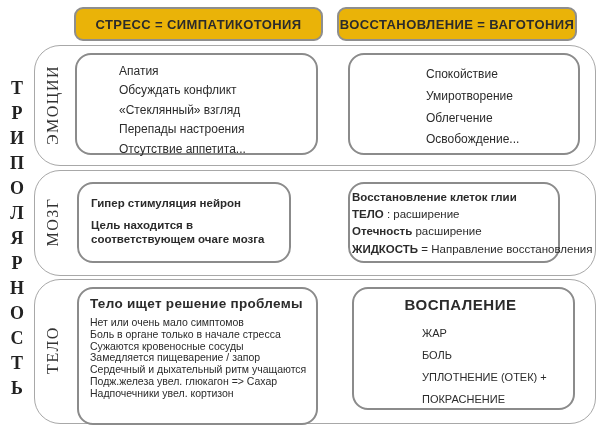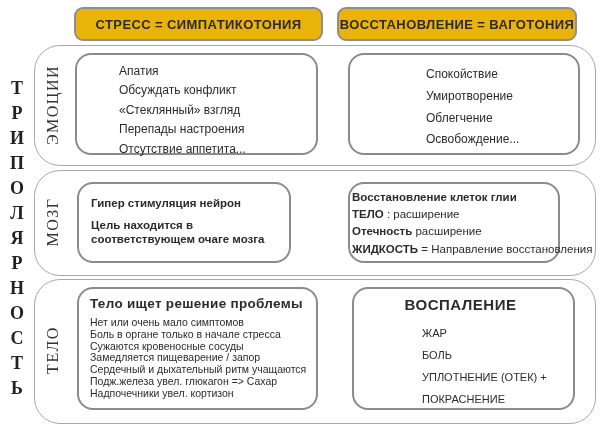--- a/index.html
+++ b/index.html
@@ -41,21 +41,21 @@
   }
   
   .box{
     position:absolute;background:#fff;border:2px solid #8b8b8b;border-radius:16px;
     box-sizing:border-box;
   }
   .b1l{left:75px;top:53px;width:243px;height:102px;padding:7px 6px 0 42px;}
   .b1r{left:348px;top:53px;width:232px;height:102px;padding:9px 6px 0 76px;}
   .b2l{left:77px;top:182px;width:214px;height:81px;padding:12px 10px 0 12px;}
   .b2r{left:348px;top:182px;width:212px;height:81px;padding:5px 6px 0 2px;}
-  .b3l{left:77px;top:287px;width:241px;height:123px;padding:7px 6px 10px 11px;}
+  .b3l{left:77px;top:287px;width:241px;height:138px;padding:7px 6px 10px 11px;}
   .b3r{left:352px;top:287px;width:223px;height:123px;padding:7px 6px 8px 0;}
   .b1l .it{font-size:12px;line-height:19.4px;white-space:nowrap;}
   .b1r .it{font-size:12px;line-height:21.8px;white-space:nowrap;}
   .b2l .para{font-size:11.5px;font-weight:bold;line-height:14.5px;margin-bottom:7px;}
   .b2r .line{font-size:11.5px;line-height:17.2px;white-space:nowrap;}
   .b2r .line b{font-weight:bold;}
   .b3l .title{font-size:13.5px;font-weight:bold;margin-bottom:6px;letter-spacing:.3px;white-space:nowrap;}
   .b3l .it{font-size:10.5px;line-height:11.8px;white-space:nowrap;}
   .b3r .title{font-size:15px;font-weight:bold;text-align:center;margin-bottom:9px;letter-spacing:.5px;}
   .b3r .it{font-size:11px;line-height:22px;padding-left:68px;white-space:nowrap;}

